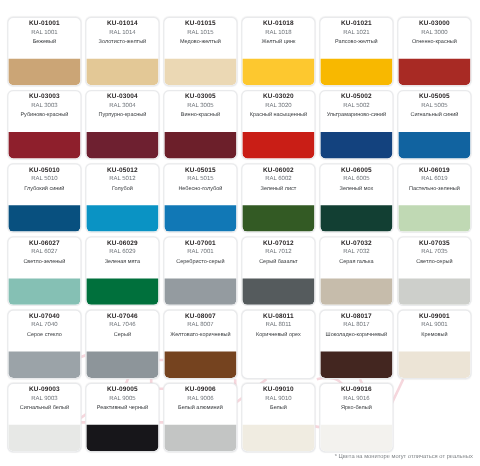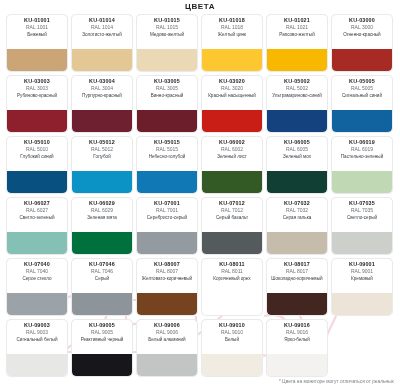--- a/index.html
+++ b/index.html
@@ -136,21 +136,20 @@
     <path d="M196 316 l0 38 M196 336 l26 -20 M204 332 l22 22"></path>
     <path d="M244 352 a3 3 0 1 0 0.1 0"></path>
     <path d="M264 316 q24 -6 26 18 q2 22 -20 22 q-22 0 -22 -20"></path>
     <path d="M300 316 l18 38 l18 -38"></path>
     <path d="M324 352 q-4 18 -22 18"></path>
   </g>
 </svg>
 
 <div id="page">
 
-  <div id="title">ЦВЕТА</div>
 
   <div id="grid">
 
     <div class="swatch">
       <div class="swatch-text">
         <span class="code">KU-01001</span>
         <span class="ral">RAL 1001</span>
         <span class="name">Бежевый</span>
       </div>
       <div class="chip" style="background: rgb(203, 165, 118);"></div>

